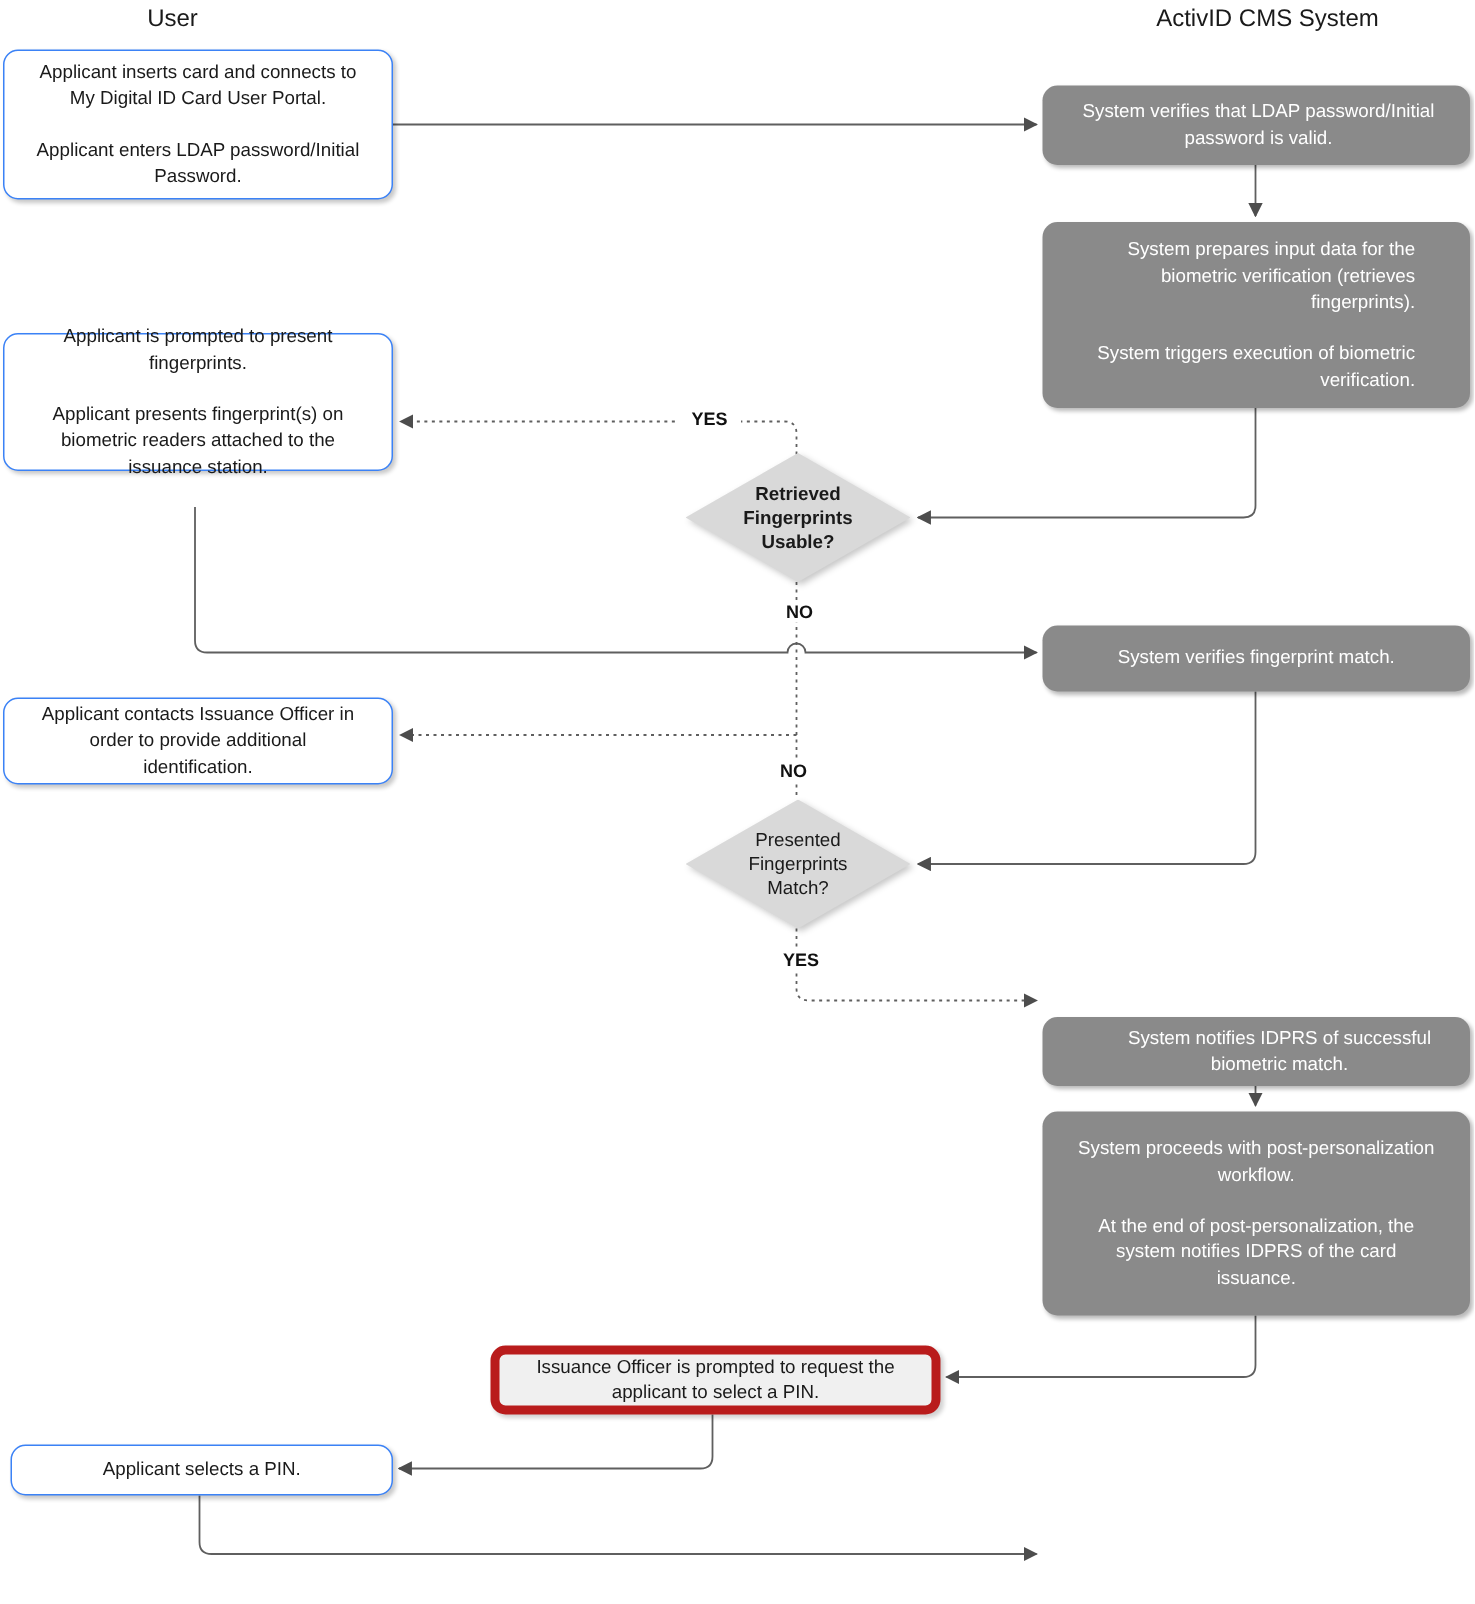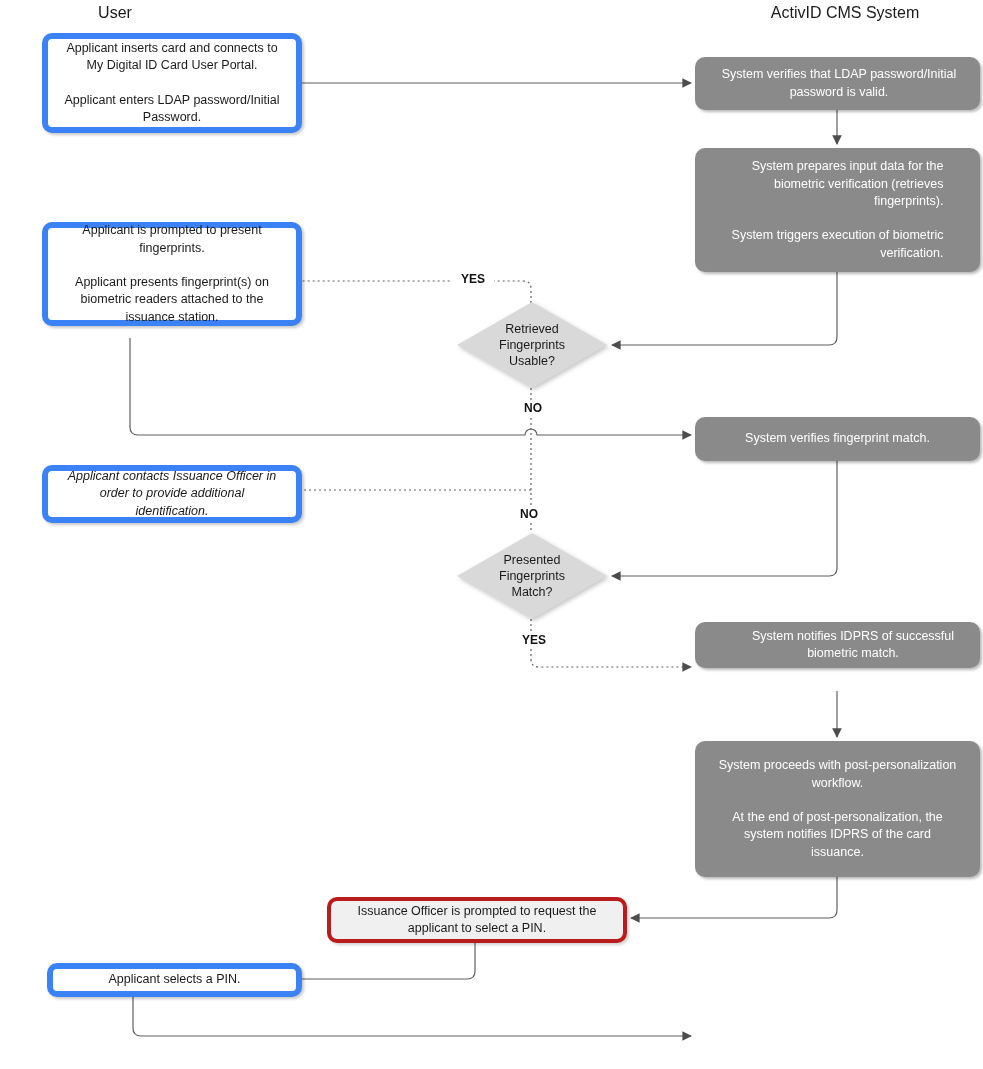--- a/index.html
+++ b/index.html
@@ -22,25 +22,25 @@
 
   .lane-title{
     position:absolute;font-size:16px;text-align:center;color:var(--text-dark);
   }
   .node{
     position:absolute;display:flex;align-items:center;justify-content:center;
     text-align:center;font-size:12.5px;line-height:1.38;
     white-space:pre-line;box-sizing:border-box;padding:4px 8px;
   }
   .user-box{
-    background:var(--user-box-fill);border:6px solid #3b82f6;border-radius:10px;
-    box-shadow:2px 2px 3px rgba(0,0,0,0.22);color:var(--text-dark);margin-left:40px;
+    background:var(--user-box-fill);border:1px solid #3b82f6;border-radius:10px;
+    box-shadow:2px 2px 3px rgba(0,0,0,0.22);color:var(--text-dark);
   }
   .officer-box{
-    background:var(--officer-box-fill);border:4px solid #b91c1c;border-radius:10px;
+    background:var(--officer-box-fill);border:6px solid #b91c1c;border-radius:10px;
     box-shadow:2px 2px 3px rgba(0,0,0,0.18);color:var(--text-dark);
   }
   .system-box{
     background:var(--system-box-fill);border:none;border-radius:10px;
     box-shadow:2px 2px 3px rgba(0,0,0,0.28);color:var(--text-light);
   }
   .diamond{position:absolute;filter:drop-shadow(2px 2px 2px rgba(0,0,0,0.22));}
   .diamond-inner{
     width:100%;height:100%;background:var(--decision-fill);
     clip-path:polygon(50% 0,100% 50%,50% 100%,0 50%);
@@ -50,33 +50,33 @@
   .branch-label{
     position:absolute;background:var(--page-bg);font-weight:bold;font-size:12px;
     padding:0 2px;text-align:center;color:#111;
   }
 
   
   #lane-user{left:55px;top:4px;width:120px;}
   #lane-system{left:745px;top:4px;width:200px;}
 
   #n-user-login{left:2px;top:33px;width:260px;height:100px;}
-  #n-user-present{left:2px;top:222px;width:260px;height:104px;}
-  #n-user-contact{left:2px;top:465px;width:260px;height:58px;font-style:italic;}
+  #n-user-present{left:2px;top:222px;width:260px;height:92px;}
+  #n-user-contact{left:2px;top:465px;width:260px;height:58px;}
   #n-user-pin{left:7px;top:963px;width:255px;height:34px;}
   #n-officer-pin{left:327px;top:897px;width:300px;height:46px;}
 
   #n-sys-verify-pwd{left:695px;top:57px;width:285px;height:53px;padding-left:11px;}
   #n-sys-prepare{left:695px;top:148px;width:285px;height:124px;text-align:right;}
   #n-sys-verify-match{left:695px;top:417px;width:285px;height:44px;}
-  #n-sys-notify{left:695px;top:622px;width:285px;height:46px;padding-left:39px;}
+  #n-sys-notify{left:695px;top:678px;width:285px;height:46px;padding-left:39px;}
   #n-sys-postperso{left:695px;top:741px;width:285px;height:136px;}
   #n-sys-changepin{left:695px;top:1011px;width:285px;height:51px;}
 
-  #d-usable{left:457px;top:302px;width:150px;height:86px;}
+  #d-usable{left:457px;top:302px;width:150px;height:86px;font-weight:bold;}
   #d-match{left:457px;top:533px;width:150px;height:86px;}
 
   #lbl-d1-yes{left:452px;top:272px;width:38px;}
   #lbl-d1-no{left:515px;top:401px;width:32px;}
   #lbl-d2-no{left:511px;top:507px;width:32px;}
   #lbl-d2-yes{left:513px;top:633px;width:38px;}
 
   .wire{fill:none;stroke:var(--connector);stroke-width:1.2;}
   .wire.dotted{stroke-dasharray:2 3;}
 </style>

